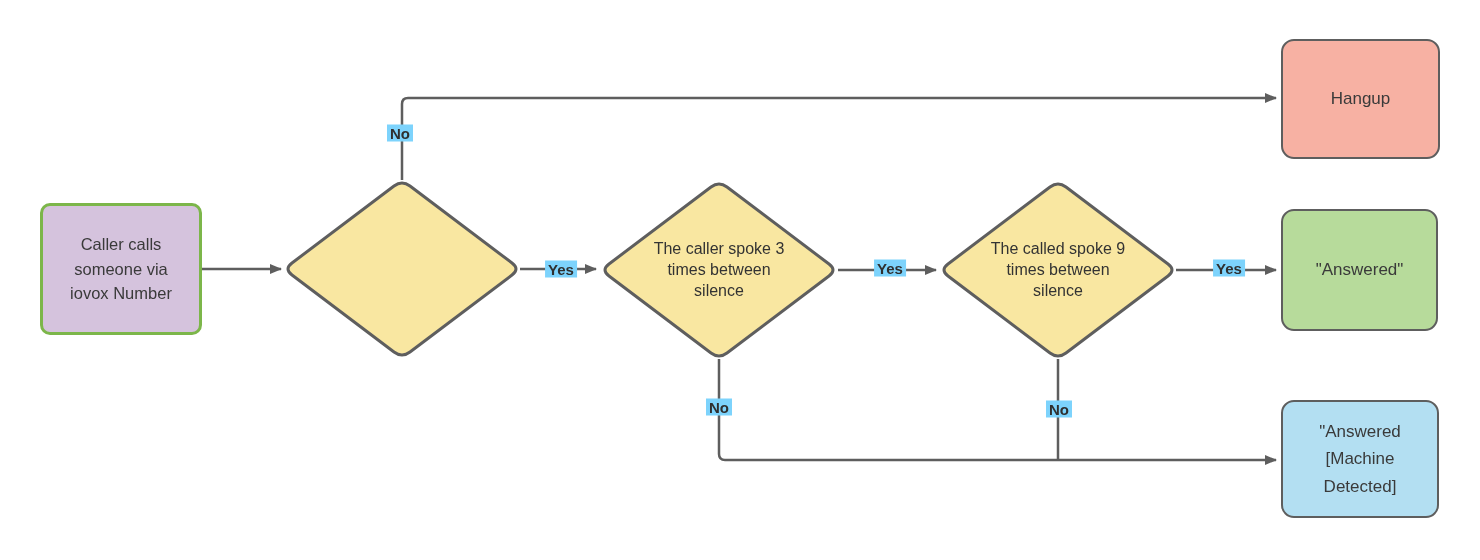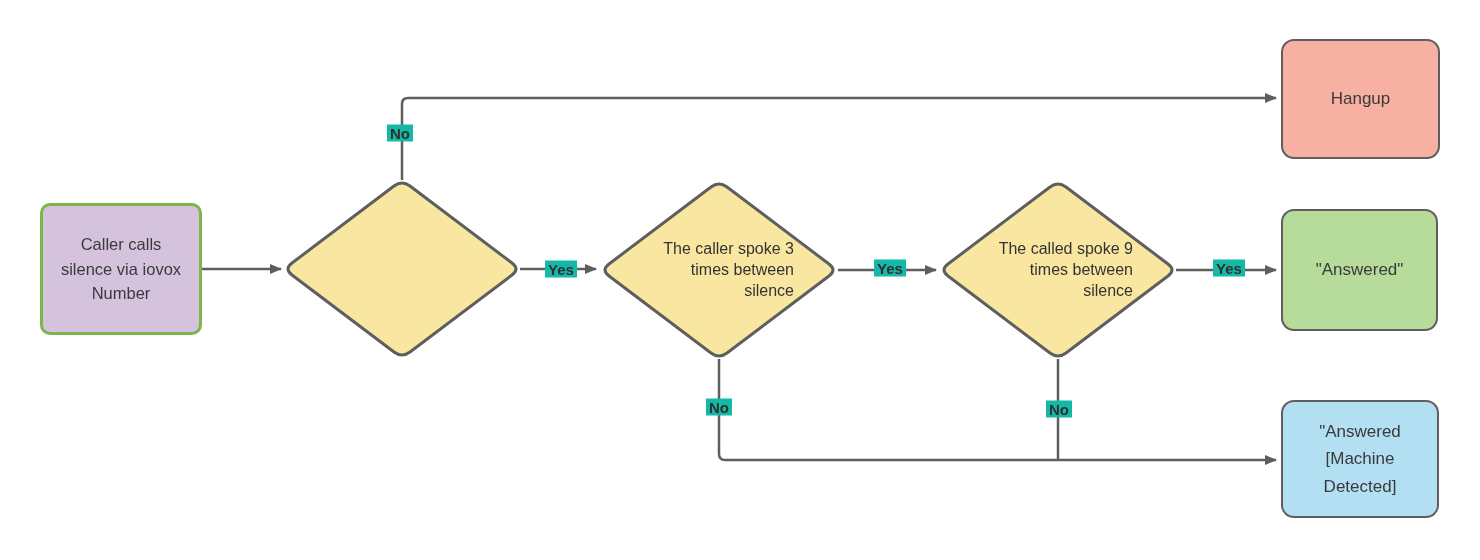--- a/index.html
+++ b/index.html
@@ -54,30 +54,30 @@
   .machine-node {
     left: 1281px; top: 400px; width: 158px; height: 118px;
     background: #b3dff2;
     padding: 0 14px;
     line-height: 1.6;
   }
   .diamond-label {
     position: absolute;
     width: 160px;
     transform: translate(-50%, -50%);
-    text-align: right;
+    text-align: center;
     color: #333333;
     font-size: 16px;
     line-height: 1.3;
     pointer-events: none;
   }
   .edge-label {
     position: absolute;
     transform: translate(-50%, -50%);
-    background: #14b8a6;
+    background: #7dd3fc;
     padding: 0 3px;
     font-size: 15px;
     font-weight: bold;
     color: #2f2f2f;
     white-space: nowrap;
   }
 </style>
 </head>
 <body>
 
@@ -101,21 +101,21 @@
     </g>
 
     <g stroke="#5e5e5e" stroke-width="3" fill="#f9e7a1" stroke-linejoin="round">
       <path d="M410,186 L512,263 Q520,269 512,275 L410,352 Q402,358 394,352 L292,275 Q284,269 292,263 L394,186 Q402,180 410,186 Z"></path>
       <path d="M727,187 L829,264 Q837,270 829,276 L727,353 Q719,359 711,353 L609,276 Q601,270 609,264 L711,187 Q719,181 727,187 Z"></path>
       <path d="M1066,187 L1168,264 Q1176,270 1168,276 L1066,353 Q1058,359 1050,353 L948,276 Q940,270 948,264 L1050,187 Q1058,181 1066,187 Z"></path>
     </g>
   </svg>
 
   <div class="node start-node">
-    <span>Caller calls silence via iovox Number</span>
+    <span>Caller calls someone via iovox Number</span>
   </div>
 
   <div class="node rect-node hangup-node">
     <span>Hangup</span>
   </div>
 
   <div class="node rect-node answered-node">
     <span>"Answered"</span>
   </div>
 

